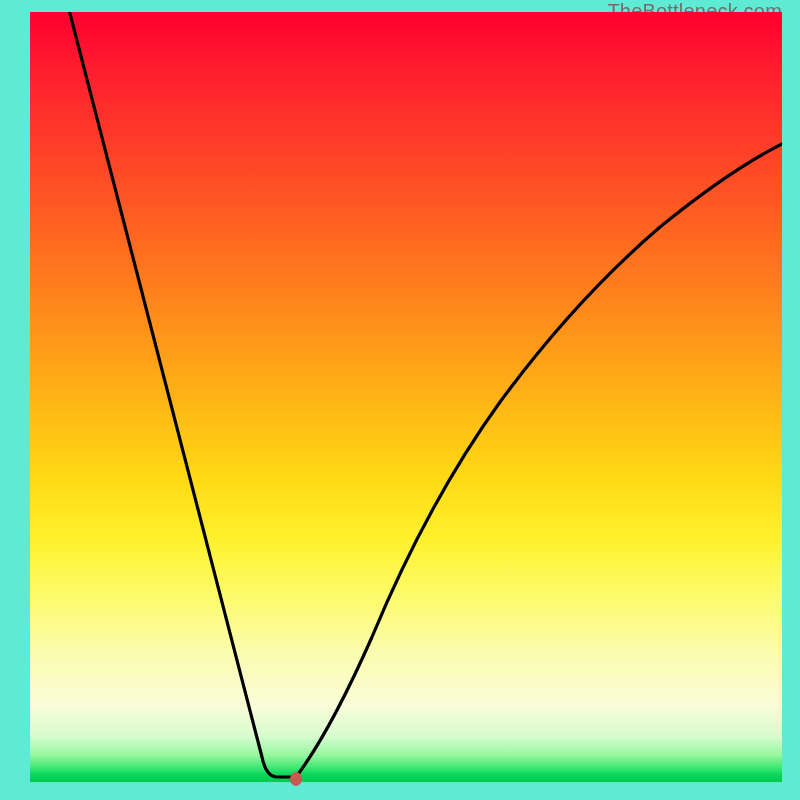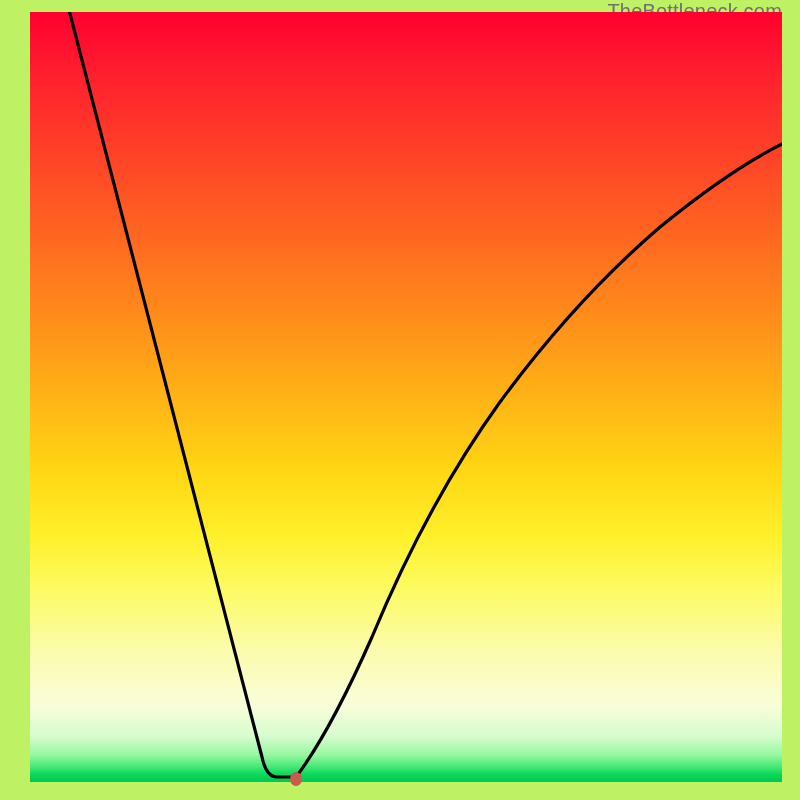--- a/index.html
+++ b/index.html
@@ -8,21 +8,21 @@
     width: 800px;
     height: 800px;
     background: #000;
     font-family: Arial, Helvetica, sans-serif;
     overflow: hidden;
   }
   .stage {
     position: relative;
     width: 800px;
     height: 800px;
-    background: #bef264;
+    background: #5eead4;
   }
   .plot-area {
     position: absolute;
     left: 30px;
     top: 12px;
     width: 752px;
     height: 770px;
     
     background: linear-gradient(
       to bottom,

